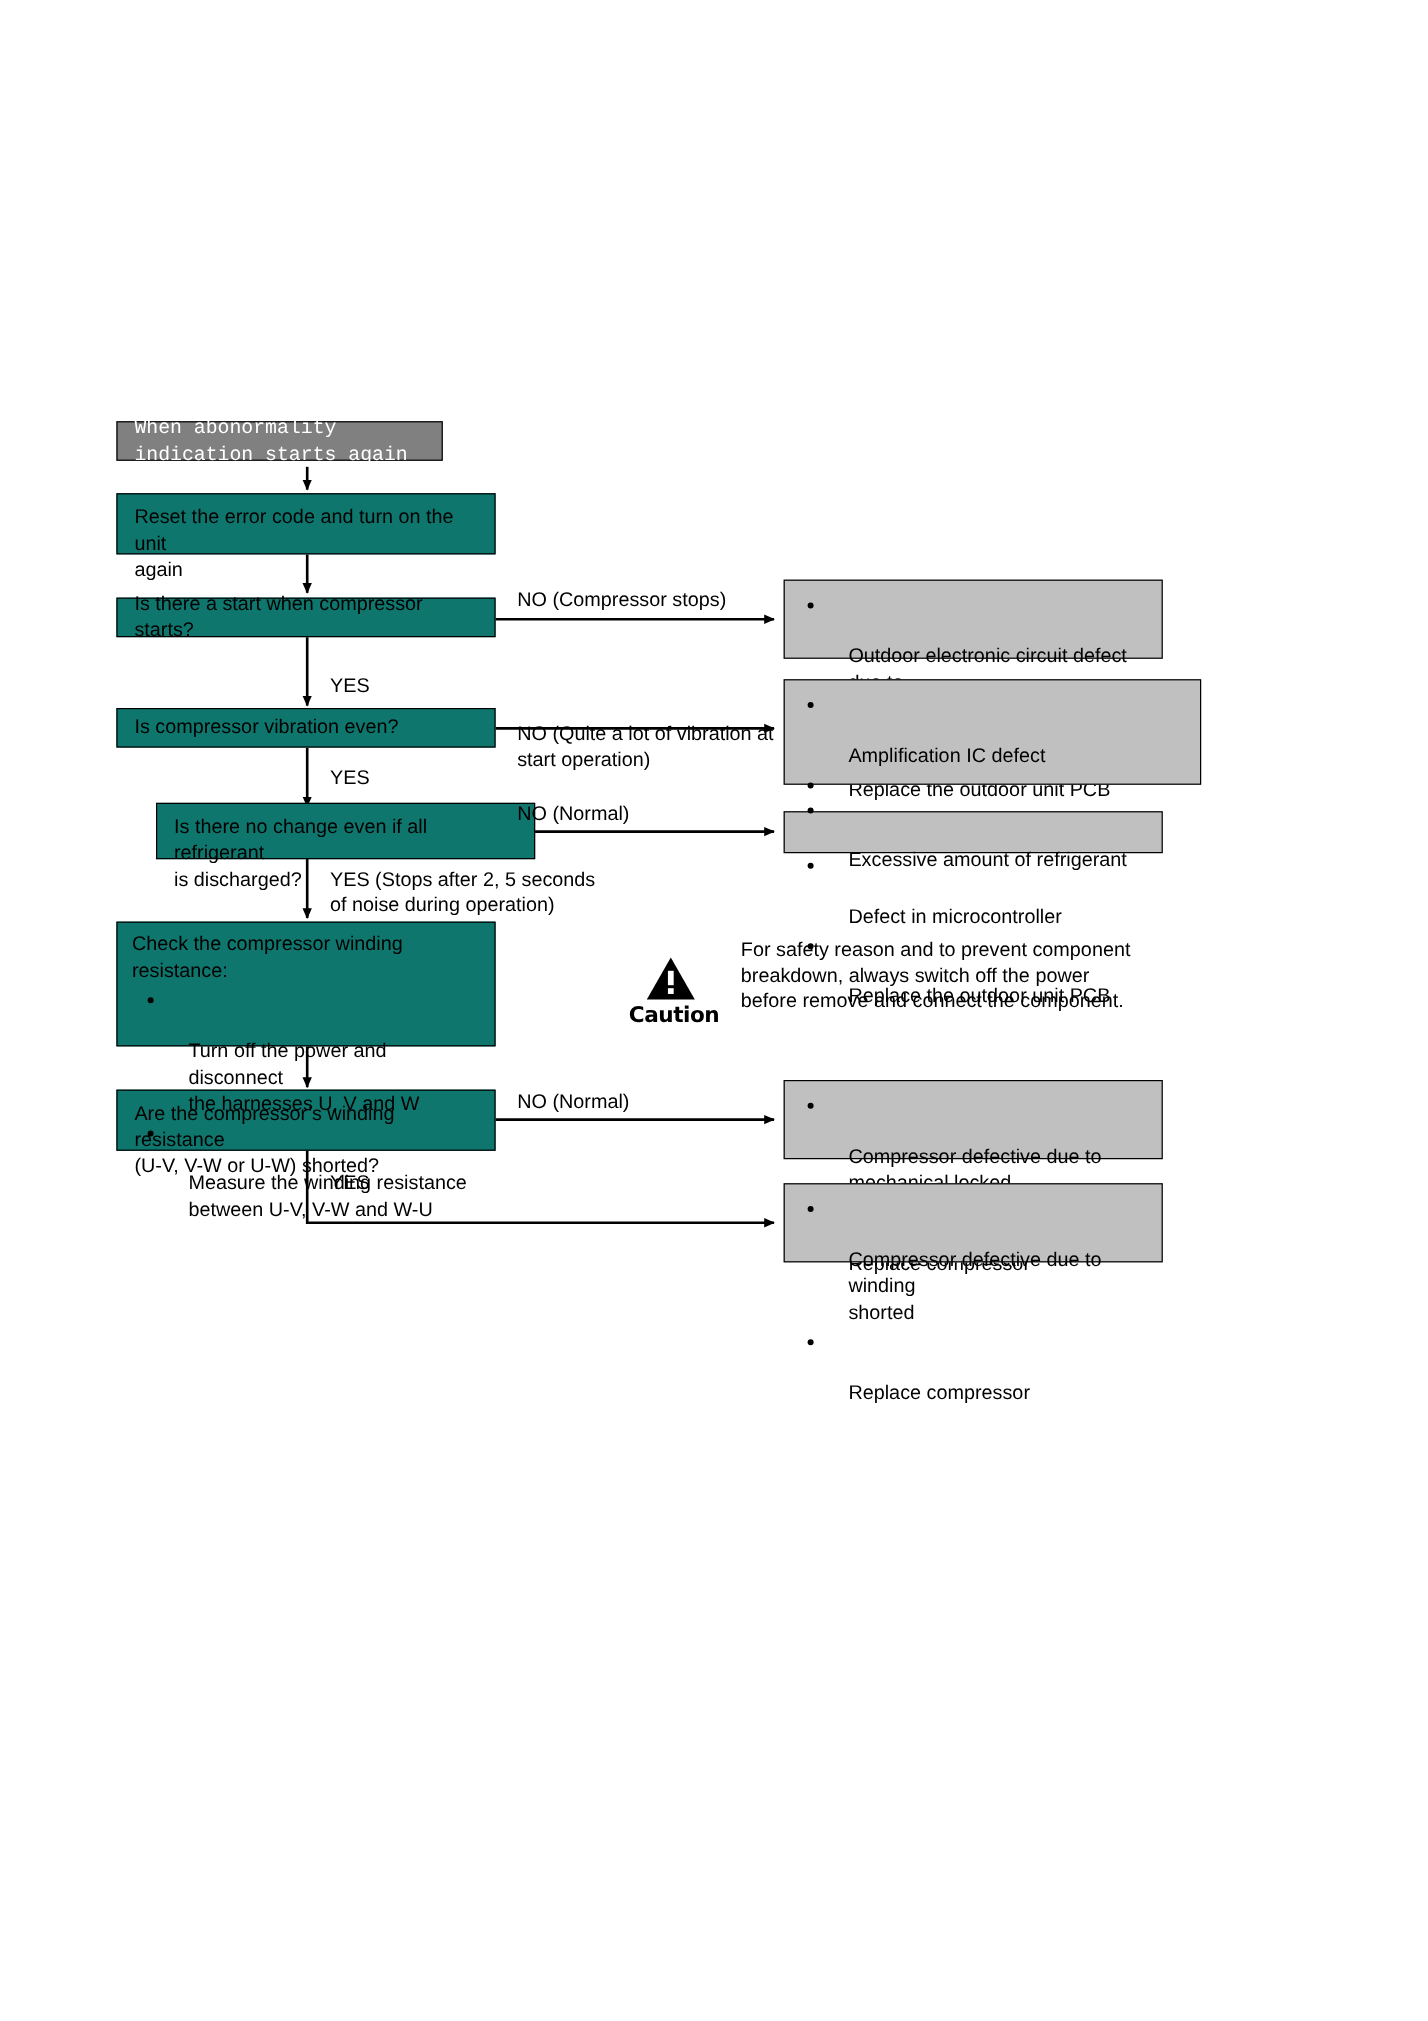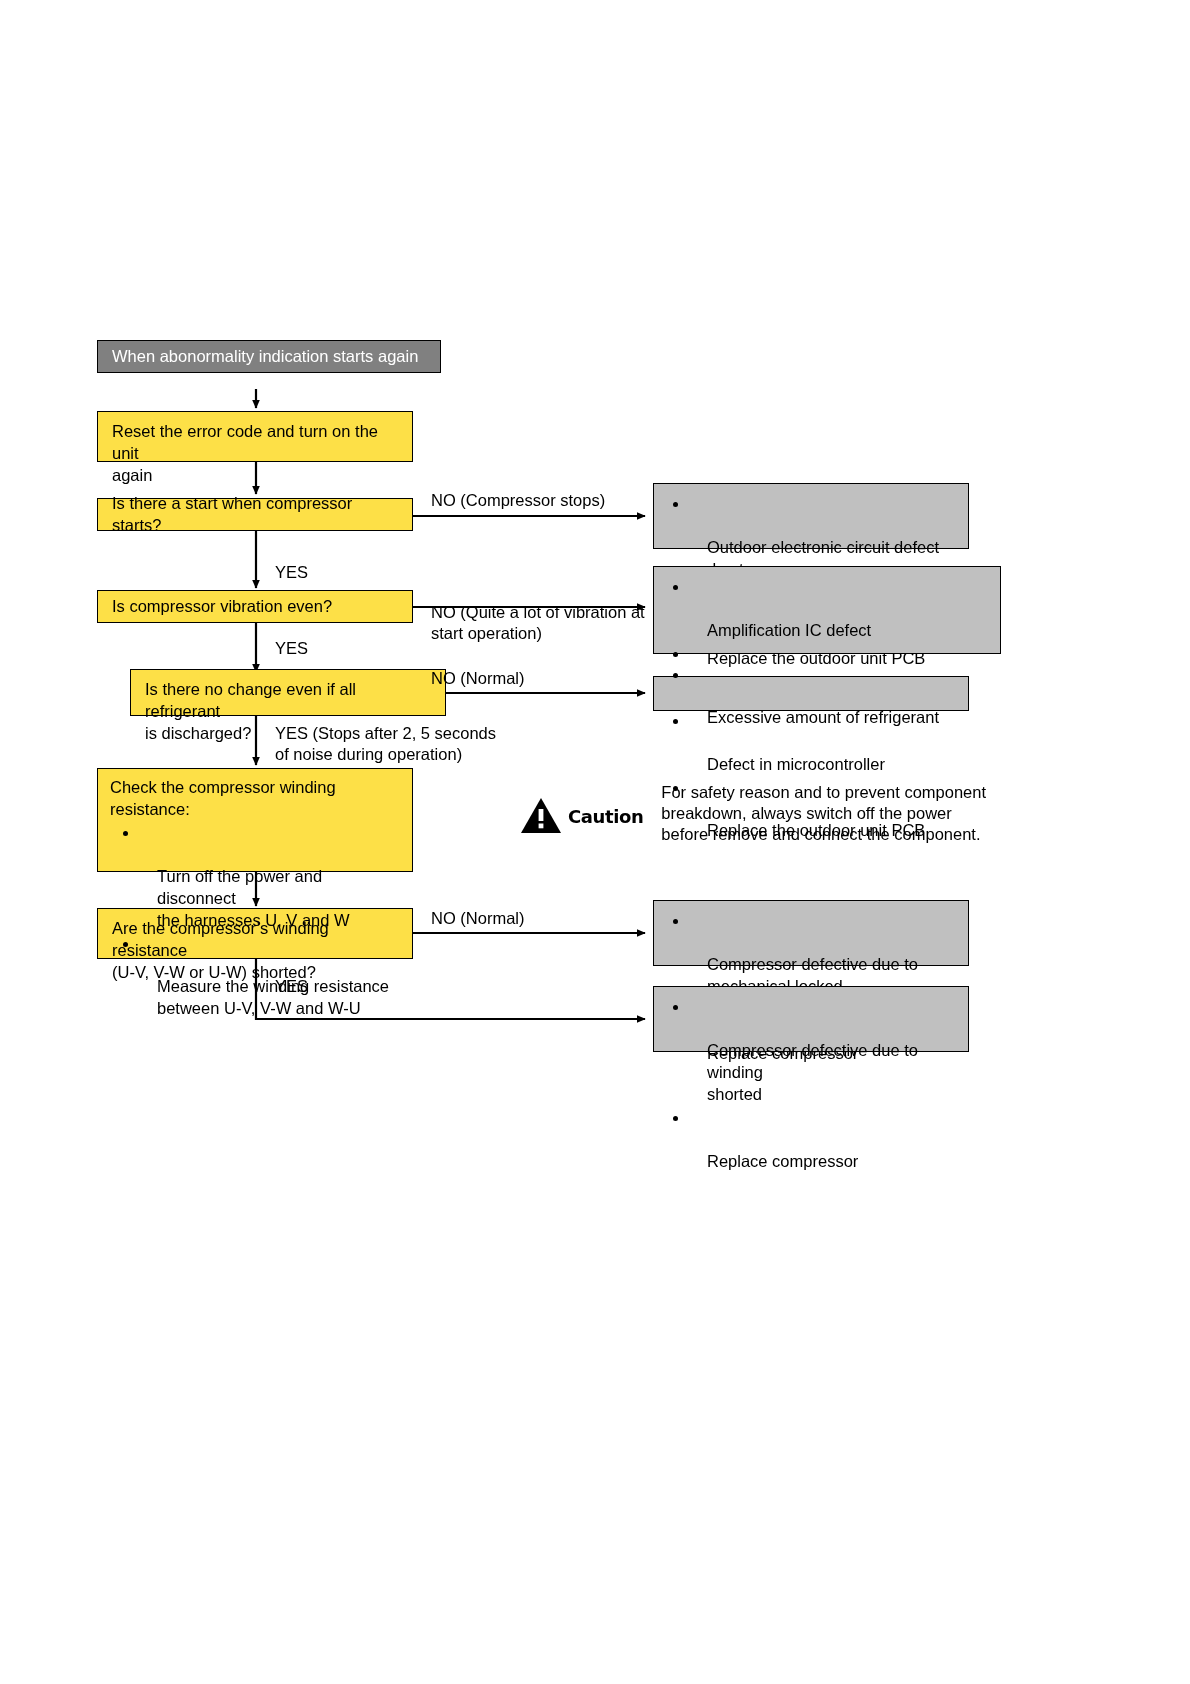--- a/index.html
+++ b/index.html
@@ -33,21 +33,21 @@
     padding: 9px 12px 9px 14px;
   }
   .node-header {
     background: #808080;
     border: 1px solid #000000;
     color: #ffffff;
     display: flex;
     align-items: center;
   }
   .node-process {
-    background: #fde047;
+    background: #0f766e;
     border: 1.6px solid #000000;
   }
   .node-result {
     background: #c0c0c0;
     border: 1.6px solid #000000;
   }
 
   .node-text {
     display: block;
     white-space: pre-line;
@@ -91,20 +91,21 @@
   
   .caution {
     position: absolute;
     display: flex;
     align-items: flex-start;
   }
   .caution-mark {
     display: flex;
     align-items: center;
     margin-top: 14px;
+    flex-direction: column;
   }
   .caution-word {
     font-family: "DejaVu Sans", sans-serif;
     font-weight: bold;
     font-size: 18px;
     letter-spacing: -0.4px;
     margin-left: 5px;
   }
   .caution-text {
     font-size: 16.5px;
@@ -150,21 +151,21 @@
 
     <line x1="413" y1="607" x2="645" y2="607" stroke="#000000" stroke-width="2.2" marker-end="url(#arrowhead)"></line>
 
     <line x1="413" y1="693" x2="645" y2="693" stroke="#000000" stroke-width="2.2" marker-end="url(#arrowhead)"></line>
 
     <line x1="413" y1="933" x2="645" y2="933" stroke="#000000" stroke-width="2.2" marker-end="url(#arrowhead)"></line>
 
     <polyline points="256,959 256,1019 645,1019" fill="none" stroke="#000000" stroke-width="2.2" marker-end="url(#arrowhead)"></polyline>
   </svg>
 
-  <div class="node node-header" style="left:97px; top:340px; width:344px; height:33px;">
+  <div class="node node-header" style="left:97px; top:351px; width:272px; height:33px;font-family:Liberation Mono, monospace;">
     <span class="node-text">When abonormality indication starts again</span>
   </div>
 
   <div class="node node-process" style="left:97px; top:411px; width:316px; height:51px;">
     <span class="node-text">Reset the error code and turn on the unit
 again</span>
   </div>
 
   <div class="node node-process" style="left:97px; top:498px; width:316px; height:33px; display:flex; align-items:center;">
     <span class="node-text">Is there a start when compressor starts?</span>

